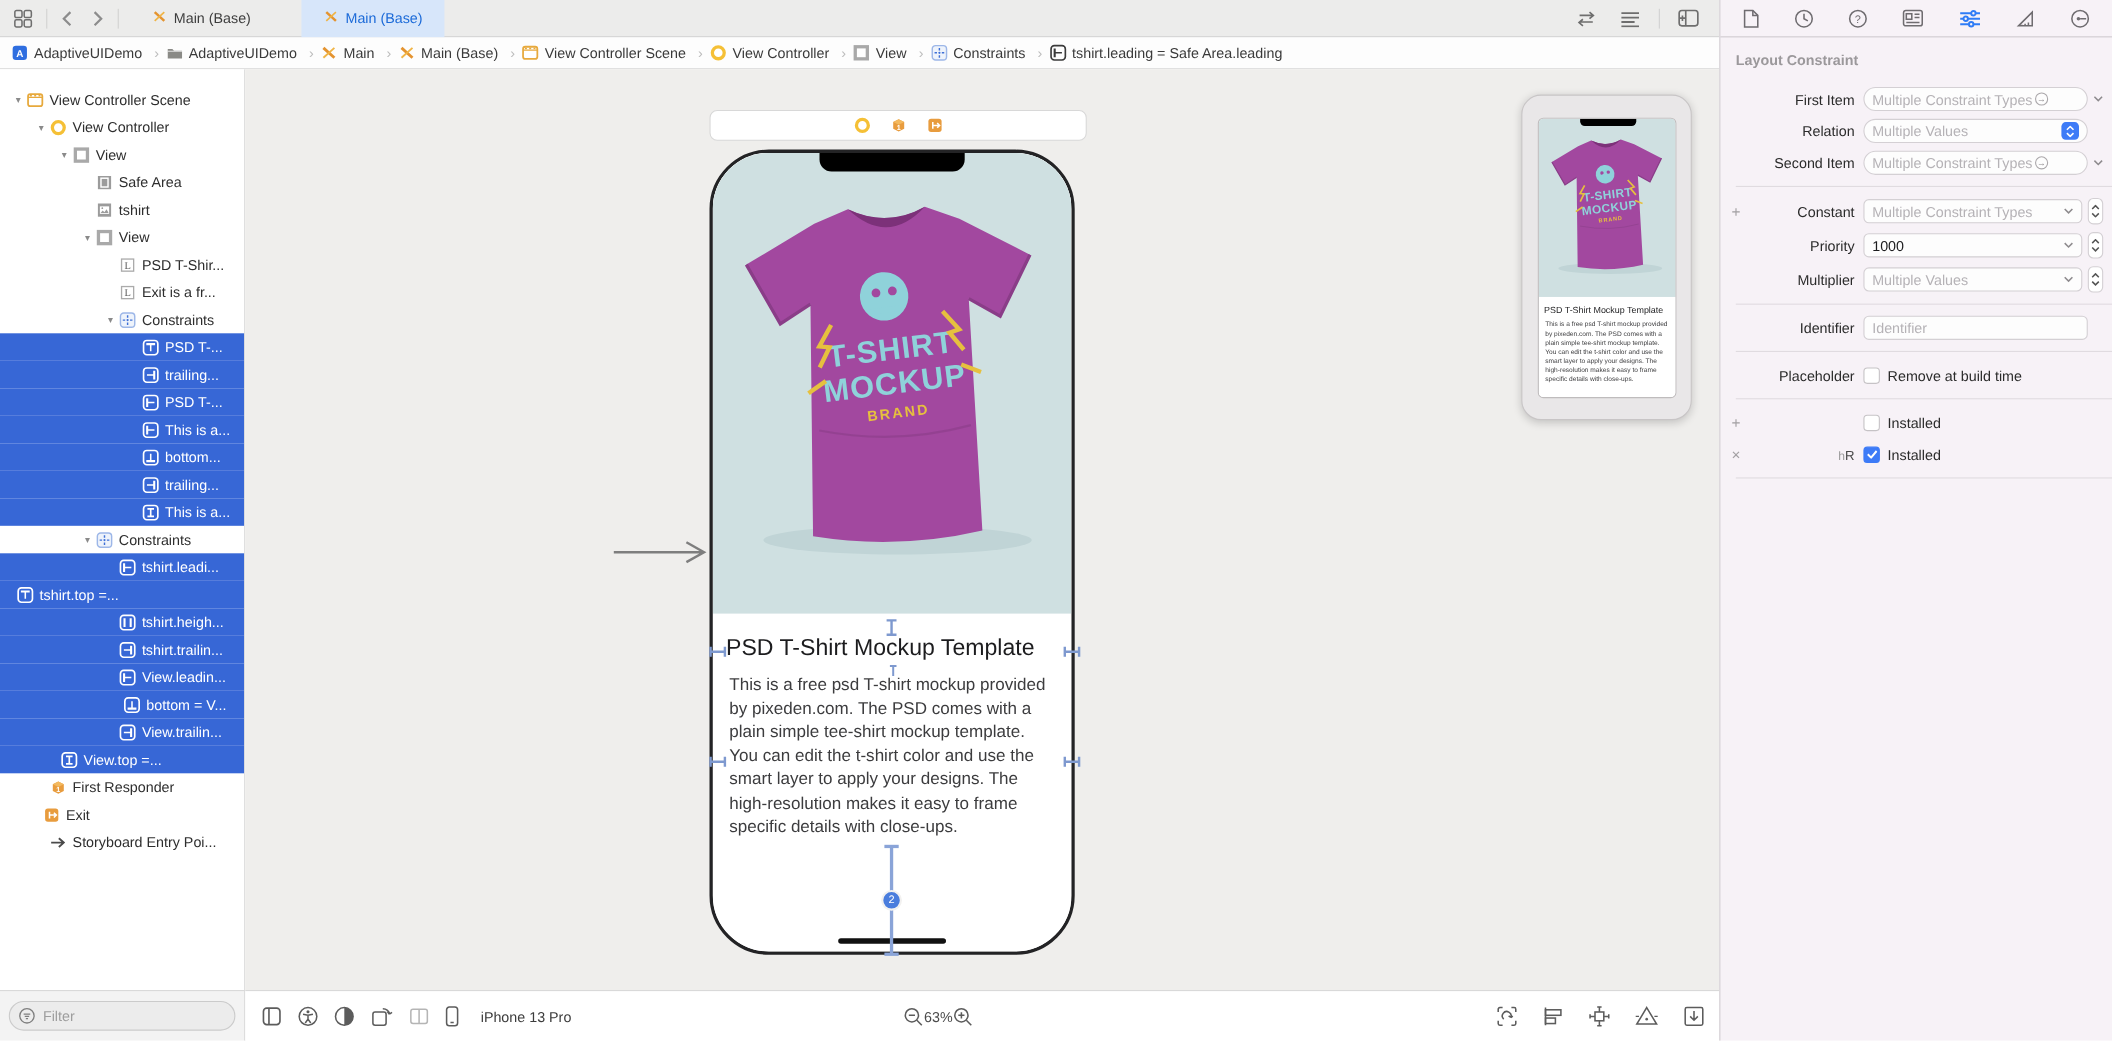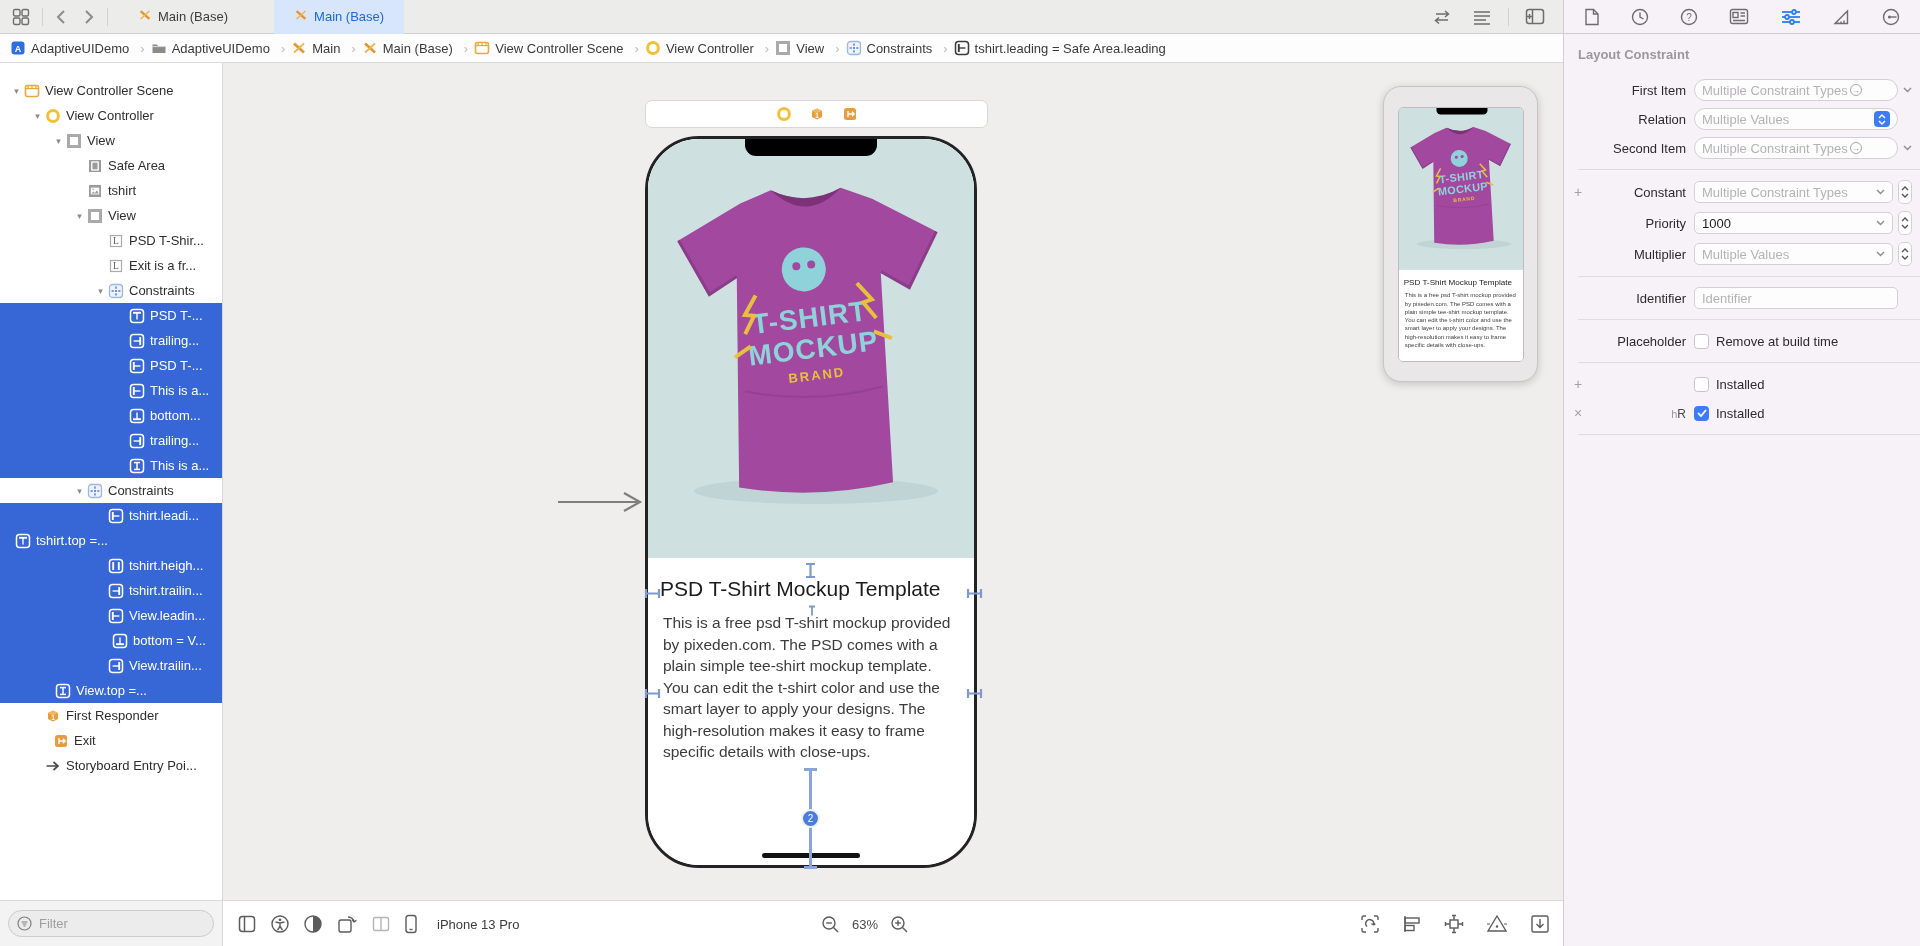--- a/index.html
+++ b/index.html
@@ -74,21 +74,21 @@
     background:#e9e7e8; border:1px solid #c8c5c6; border-radius:18px; box-shadow:0 2px 8px rgba(0,0,0,.18); }
   .preview-screen { position:absolute; left:14px; top:20px; width:126px; height:255px; background:#fff;
     border:1px solid #bfbcbd; border-radius:5px; overflow:hidden; }
   .preview-scale { width:326px; height:726px; transform:scale(0.3865); transform-origin:0 0; }
 
   
   .canvas-bottom { position:absolute; left:223px; top:900px; width:1340px; height:46px; background:#fff;
     border-top:1px solid #d9d9d9; }
   .cb-left { position:absolute; left:14px; top:0; height:46px; display:flex; align-items:center; gap:13px; color:#5c5c5c; }
   .cb-device { font-size:13px; color:#3c3c3c; margin-left:6px; }
-  .cb-zoom { position:absolute; left:598px; top:0; height:46px; display:flex; align-items:center; gap:12px; color:#5c5c5c; }
+  .cb-zoom { position:absolute; left:598px; top:0; height:46px; display:flex; align-items:center; gap:0; color:#5c5c5c; }
   .cb-zoomval { font-size:13px; color:#4a4a4a; }
   .cb-right { position:absolute; right:12px; top:0; height:46px; display:flex; align-items:center; gap:20px; color:#5c5c5c; }
 
   
   .inspector { position:absolute; left:1563px; top:0; width:357px; height:946px; background:#f7f2f7;
     border-left:1px solid #d2cdd2; font-size:13px; }
   .insp-icons { height:34px; border-bottom:1px solid #cfcacf; display:flex; align-items:center;
     justify-content:space-between; padding:0 20px; color:#6f6c70; }
   .insp-title { color:#9b989b; font-weight:bold; font-size:13px; padding:13px 0 10px 14px; }
   .irow { display:flex; align-items:center; margin:7px 8px 7px 0; min-height:22px; }
@@ -625,21 +625,21 @@
       <span class="dis">▾</span>
       <span class="ic">
         <svg width="16" height="16" viewBox="0 0 16 16">
           <path d="M3,5 L8,2.5 L13,5 L13,11 L8,13.5 L3,11 Z" fill="#e89c3e"></path>
           <path d="M3,5 L8,7.5 L13,5 L8,2.5 Z" fill="#f3b95f"></path>
           <text x="8" y="12" font-size="6.5" fill="#fff" text-anchor="middle" font-weight="bold" font-family="Liberation Sans">1</text>
         </svg>
       </span>
       <span>First Responder</span>
     </div>
-    <div class="orow" style="padding-left: 38px;">
+    <div class="orow" style="padding-left: 24px;">
       <span class="dis">▾</span>
       <span class="ic">
         <svg width="16" height="16" viewBox="0 0 16 16">
           <rect x="2" y="2" width="12" height="12" rx="2.5" fill="#e89c3e"></rect>
           <path d="M6,5 V11 M6.5,8 H12 M10,5.8 L12.2,8 L10,10.2" stroke="#fff" stroke-width="1.4" fill="none"></path>
         </svg>
       </span>
       <span>Exit</span>
     </div>
     <div class="orow" style="padding-left: 30px;">

